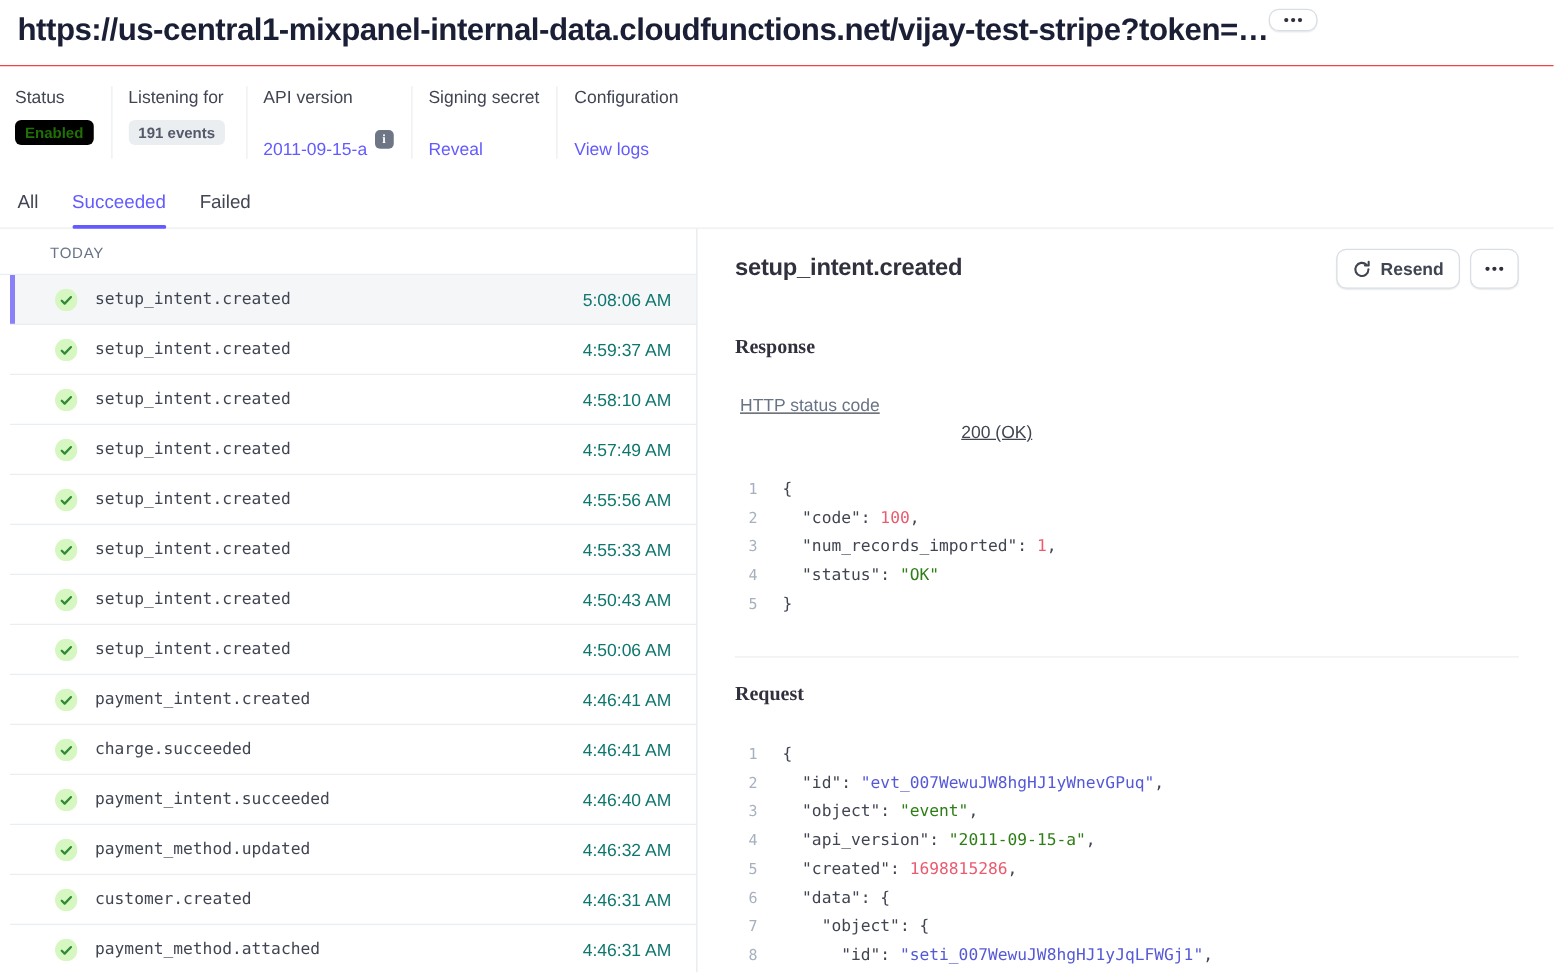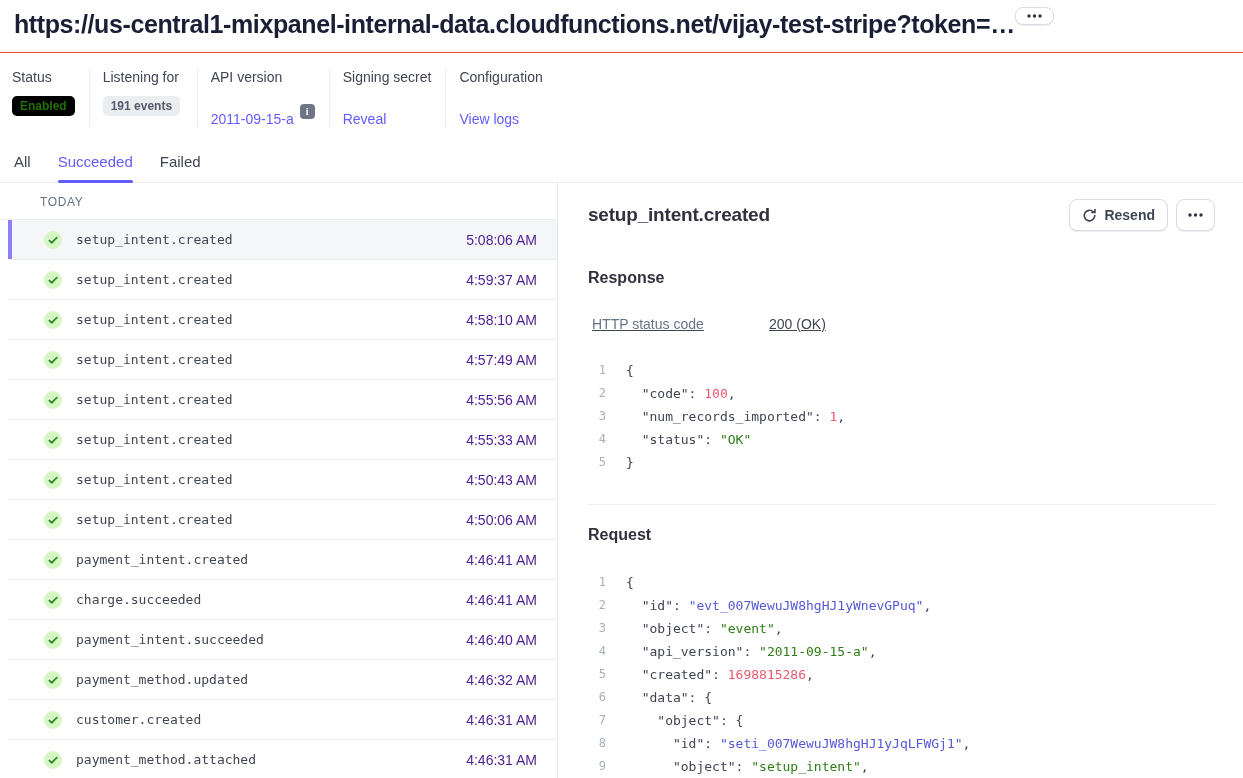--- a/index.html
+++ b/index.html
@@ -118,32 +118,32 @@
     padding: 0 20px 0 36px;
     border-bottom: 1px solid #ebeef1;
     cursor: pointer;
     margin-left: 8px;
   }
   .event-row.selected { background: #f5f6f8; }
   .sel-bar { position: absolute; left: 0; top: 0; bottom: 0; width: 4px; background: #8a80f8; display: none; }
   .event-row.selected .sel-bar { display: block; }
   .check-icon { width: 18px; height: 18px; margin-right: 14px; flex: none; display: inline-flex; }
   .ev-name { font-family: "DejaVu Sans Mono", monospace; font-size: 13px; color: #414552; }
-  .ev-time { margin-left: auto; font-size: 14px; color: #4c1d95; }
+  .ev-time { margin-left: auto; font-size: 14px; color: #0f766e; }
 
   
   .detail { flex: 1; min-width: 0; padding: 0 28px 0 30px; overflow: hidden; }
   .detail-header { display: flex; align-items: center; margin-top: 16px; }
   .detail-title { font-size: 19px; font-weight: 700; color: #30313d; letter-spacing: -0.2px; }
   .header-actions { margin-left: auto; display: flex; gap: 8px; }
-  .section-heading { font-size: 16px; font-weight: 700; color: #30313d; margin-top: 38px; }
+  .section-heading { font-size: 16px; font-weight: 700; color: #30313d; margin-top: 38px; font-family: Liberation Serif, serif; }
   .section-heading.tight { margin-top: 21px; }
   .kv-row { display: flex; margin-top: 29px; font-size: 14px; padding-left: 4px; text-decoration: underline; }
   .kv-label { width: 177px; color: #687385; }
-  .kv-value { color: #414552; }
+  .kv-value { color: #414552; margin-top: 21px; }
   .section-divider { border: none; border-top: 1px solid #ebeef1; margin-top: 30px; }
 
   
   .code-block { margin-top: 27px; }
   .code-line { display: flex; line-height: 23px; }
   .ln {
     width: 18px;
     text-align: right;
     margin-right: 20px;
     color: #a7b0be;

